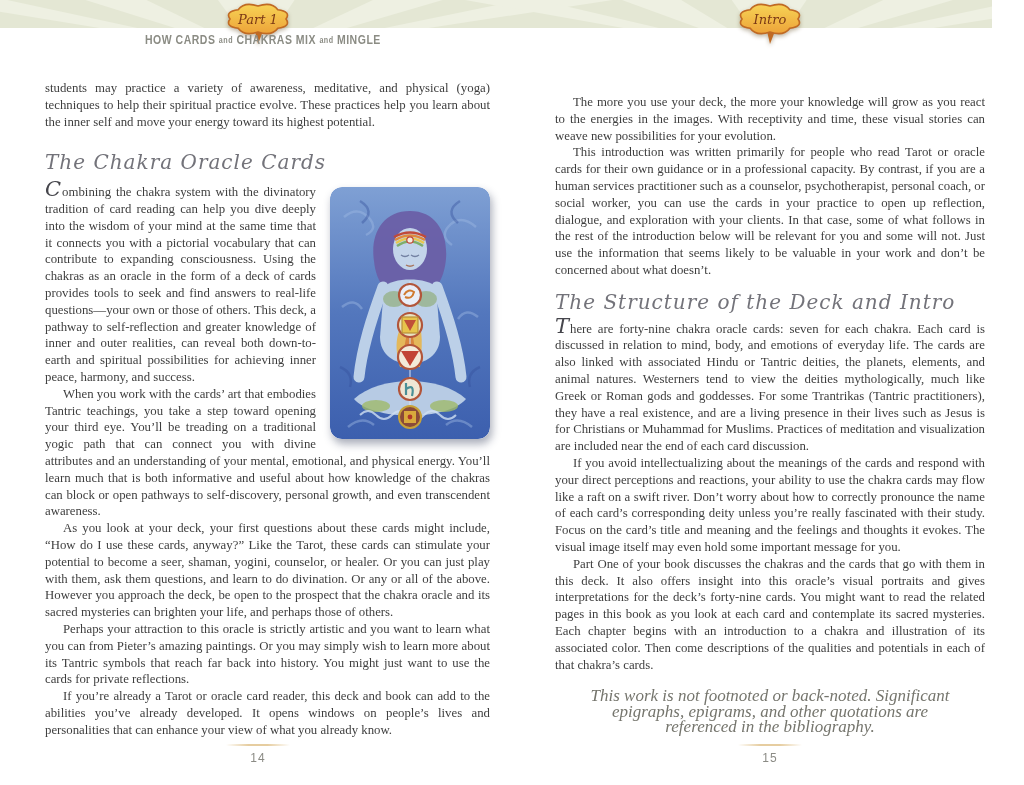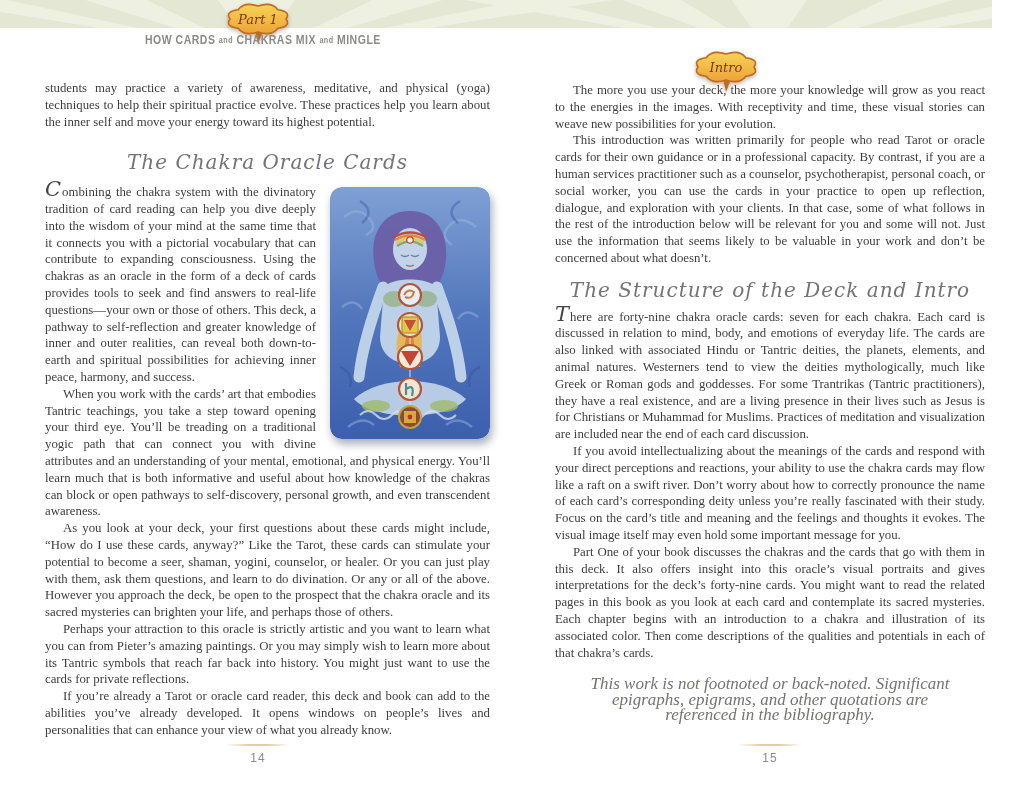--- a/index.html
+++ b/index.html
@@ -5,42 +5,42 @@
   html,body{margin:0;padding:0;background:#ffffff;}
   .spread{position:relative;width:992px;height:785px;background:#ffffff;overflow:hidden;
           font-family:"Liberation Serif", serif;color:#3e3e3e;}
 
   
   .band{position:absolute;top:0;left:0;width:1024px;height:28px;}
   .band svg{display:block;}
 
   .badge{position:absolute;top:1px;width:72px;height:46px;filter:drop-shadow(0 2px 2px rgba(110,90,50,.45));}
   .badge-left{left:222px;}
-  .badge-right{left:690px;margin-top:48px;}
+  .badge-right{left:734px;}
   .badge svg{position:absolute;top:0;left:0;}
   .badge .badge-label{position:absolute;top:11px;left:0;width:72px;text-align:center;
         font-family:"DejaVu Serif", serif;font-style:italic;font-size:13px;color:#7b3916;}
 
   .running-head{position:absolute;top:33px;left:145px;white-space:nowrap;
         font-family:"Liberation Sans", sans-serif;font-weight:700;font-size:12.5px;
         letter-spacing:.6px;color:#8b8c84;transform:scaleX(.84);transform-origin:left center;}
   .running-head .sm{font-size:8.5px;letter-spacing:.6px;margin:0 4px;vertical-align:1.5px;}
 
   
   .page{position:absolute;top:60px;font-size:12.8px;line-height:16.8px;}
   .page-left{left:45px;width:445px;}
   .page-right{left:555px;width:430px;}
 
   p.body{margin:0;text-align:justify;text-indent:18px;}
   p.no-indent{text-indent:0;}
   .page-left p.first{margin-top:20px;}
-  .page-right p.first{margin-top:22px;}
+  .page-right p.first{margin-top:34px;}
 
   h2.script-heading{font-family:"DejaVu Serif", serif;font-style:italic;font-weight:400;
-        font-size:20px;color:#73737a;text-align:center;letter-spacing:1px;margin:24px 0 13px;}
+        font-size:20px;color:#73737a;text-align:left;letter-spacing:1px;margin:24px 0 13px;}
   .page-right h2.script-heading{margin:15px 0 10px;}
 
   .dropcap{font-family:"DejaVu Serif", serif;font-style:italic;font-size:21px;line-height:10px;
         color:#46464c;margin-right:1px;}
 
   .card-figure{float:right;width:160px;height:252px;margin:3px 0 6px 14px;padding:0;
         border-radius:12px;box-shadow:2px 5px 9px rgba(40,50,80,.40);}
   .card-figure svg{display:block;border-radius:12px;}
 
   .footnote{margin:15px auto 0;width:370px;text-align:center;font-style:italic;

